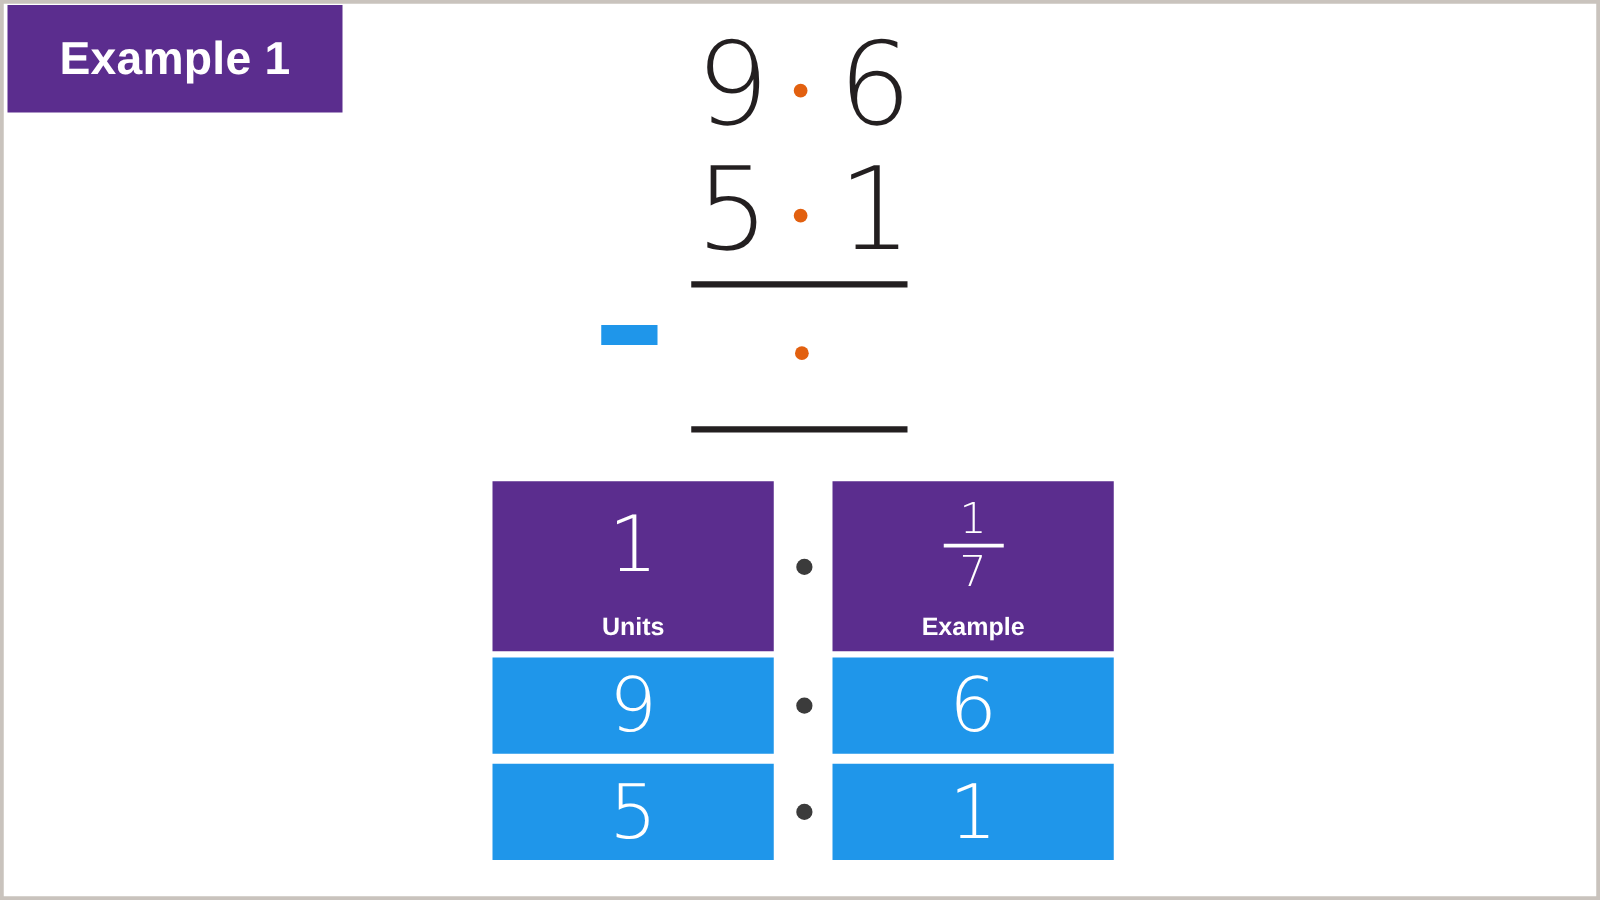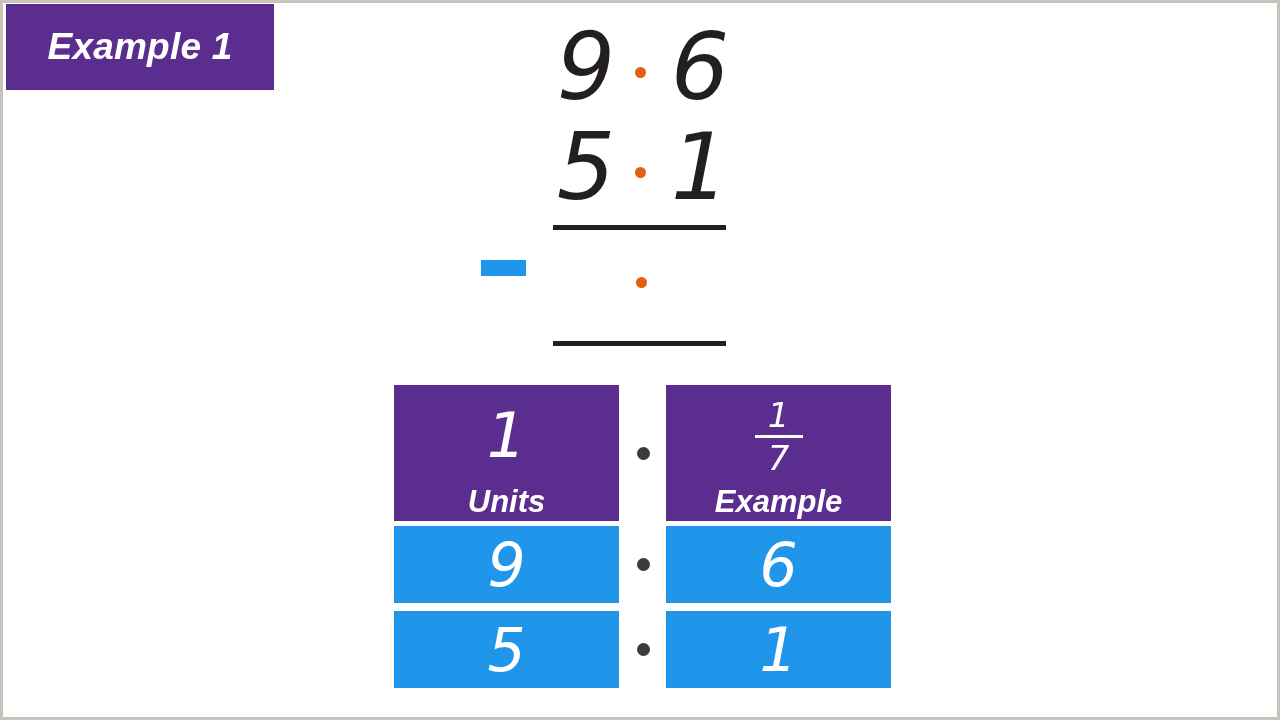--- a/index.html
+++ b/index.html
@@ -12,21 +12,20 @@
   }
 
   #stage {
     position: relative;
     width: 1280px;
     height: 720px;
     background: #ffffff;
     box-sizing: border-box;
     border: 3px solid #c9c3bd;
     overflow: hidden;
-    font-style: italic;
   }
 
   
   #example-badge {
     position: absolute;
     left: 3px;
     top: 1px;
     width: 268px;
     height: 86px;
     background: #5b2d8e;
@@ -172,21 +171,21 @@
     line-height: 36px;
   }
   .fraction .frac-bar {
     width: 48px;
     height: 3px;
     background: #ffffff;
     margin: 2px 0;
   }
 
   .pv-header-label {
-    font-size: 31px;
+    font-size: 20px;
     font-weight: bold;
     color: #ffffff;
     line-height: 30px;
   }
 
   .pv-cell {
     position: absolute;
     width: 225px;
     height: 77px;
     background: #1f96ea;

